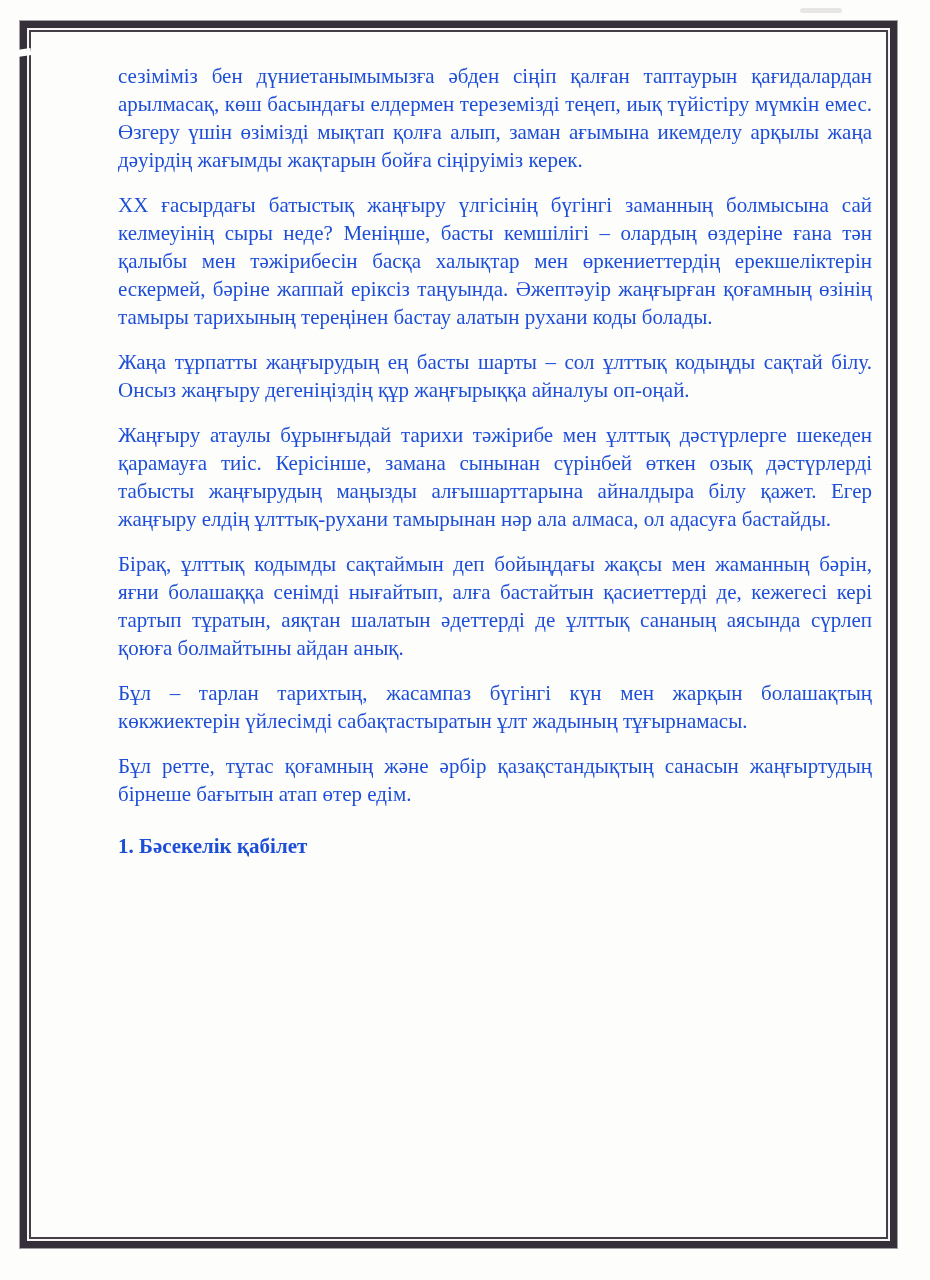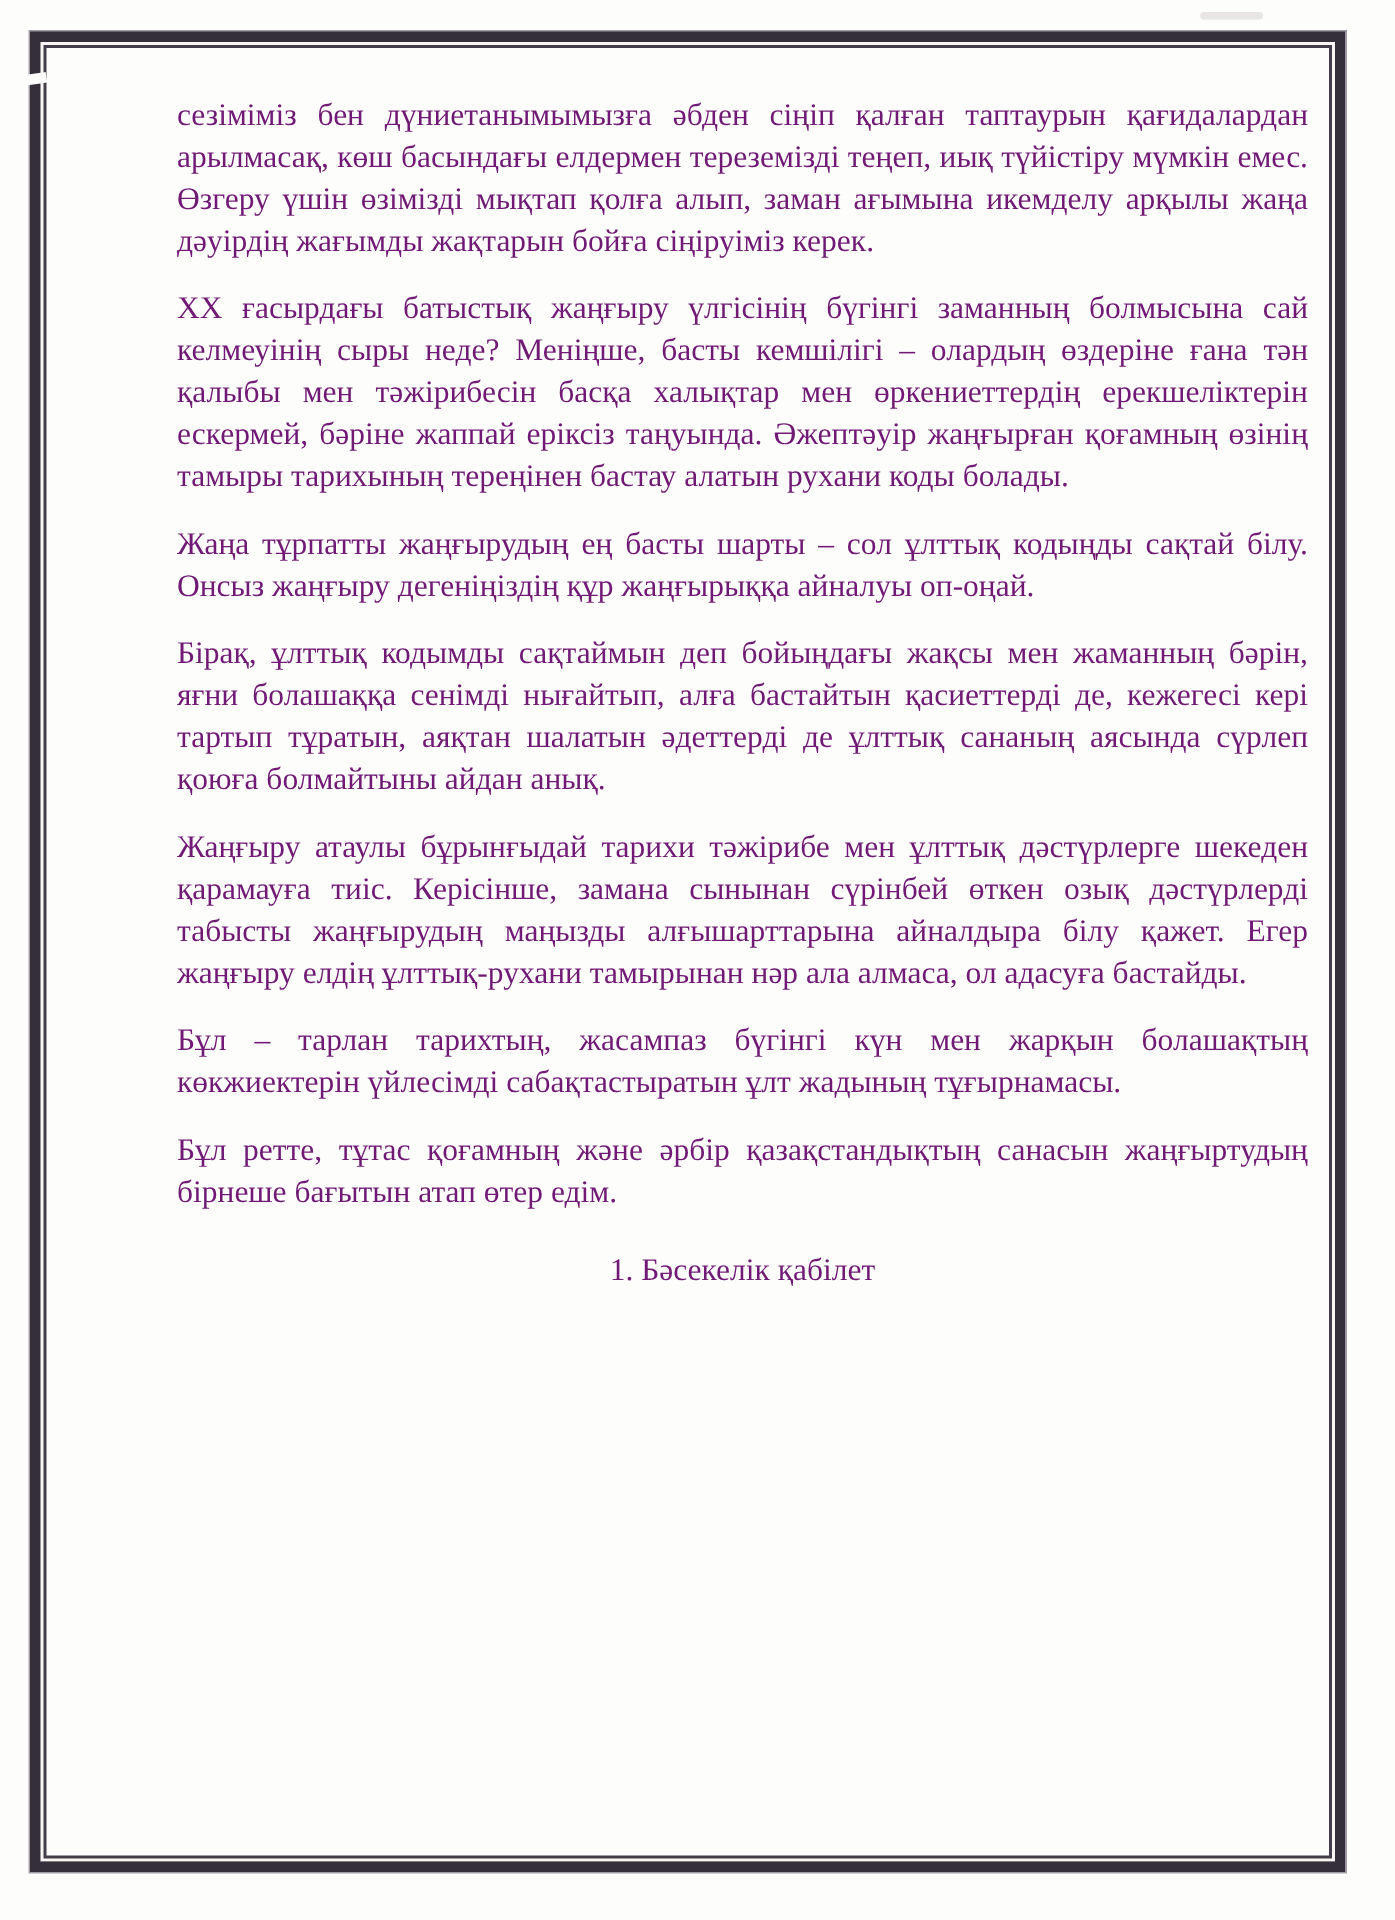--- a/index.html
+++ b/index.html
@@ -48,45 +48,45 @@
     height: 5px;
     background: #d8d7d5;
     border-radius: 3px;
     opacity: 0.6;
   }
   .content {
     position: absolute;
     left: 118px;
     top: 62px;
     width: 754px;
-    color: #701a75;
+    color: #1d4ed8;
     font-size: 21px;
     line-height: 28px;
     text-align: justify;
   }
   .para {
     margin: 0 0 17px 0;
   }
   .heading {
     margin: 24px 0 24px 0;
-    text-align: center;
-    font-weight: normal;
+    text-align: left;
+    font-weight: bold;
   }
 </style>
 </head>
 <body>
 
 <div class="page">
   <div class="frame"></div>
   <div class="frame-notch"></div>
   <div class="smudge"></div>
 
   <div class="content">
     <p class="para">сезіміміз бен дүниетанымымызға әбден сіңіп қалған таптаурын қағидалардан арылмасақ, көш басындағы елдермен тереземізді теңеп, иық түйістіру мүмкін емес. Өзгеру үшін өзімізді мықтап қолға алып, заман ағымына икемделу арқылы жаңа дәуірдің жағымды жақтарын бойға сіңіруіміз керек.</p>
     <p class="para">ХХ ғасырдағы батыстық жаңғыру үлгісінің бүгінгі заманның болмысына сай келмеуінің сыры неде? Меніңше, басты кемшілігі – олардың өздеріне ғана тән қалыбы мен тәжірибесін басқа халықтар мен өркениеттердің ерекшеліктерін ескермей, бәріне жаппай еріксіз таңуында. Әжептәуір жаңғырған қоғамның өзінің тамыры тарихының тереңінен бастау алатын рухани коды болады.</p>
     <p class="para">Жаңа тұрпатты жаңғырудың ең басты шарты – сол ұлттық кодыңды сақтай білу. Онсыз жаңғыру дегеніңіздің құр жаңғырыққа айналуы оп-оңай.</p>
+    <p class="para">Жаңғыру атаулы бұрынғыдай тарихи тәжірибе мен ұлттық дәстүрлерге шекеден қарамауға тиіс. Керісінше, замана сынынан сүрінбей өткен озық дәстүрлерді табысты жаңғырудың маңызды алғышарттарына айналдыра білу қажет. Егер жаңғыру елдің ұлттық-рухани тамырынан нәр ала алмаса, ол адасуға бастайды.</p>
     <p class="para">Бірақ, ұлттық кодымды сақтаймын деп бойыңдағы жақсы мен жаманның бәрін, яғни болашаққа сенімді нығайтып, алға бастайтын қасиеттерді де, кежегесі кері тартып тұратын, аяқтан шалатын әдеттерді де ұлттық сананың аясында сүрлеп қоюға болмайтыны айдан анық.</p>
-    <p class="para">Жаңғыру атаулы бұрынғыдай тарихи тәжірибе мен ұлттық дәстүрлерге шекеден қарамауға тиіс. Керісінше, замана сынынан сүрінбей өткен озық дәстүрлерді табысты жаңғырудың маңызды алғышарттарына айналдыра білу қажет. Егер жаңғыру елдің ұлттық-рухани тамырынан нәр ала алмаса, ол адасуға бастайды.</p>
     <p class="para">Бұл – тарлан тарихтың, жасампаз бүгінгі күн мен жарқын болашақтың көкжиектерін үйлесімді сабақтастыратын ұлт жадының тұғырнамасы.</p>
     <p class="para">Бұл ретте, тұтас қоғамның және әрбір қазақстандықтың санасын жаңғыртудың бірнеше бағытын атап өтер едім.</p>
     <p class="heading">1. Бәсекелік қабілет</p>
   </div>
 </div>
 
 </body></html>

